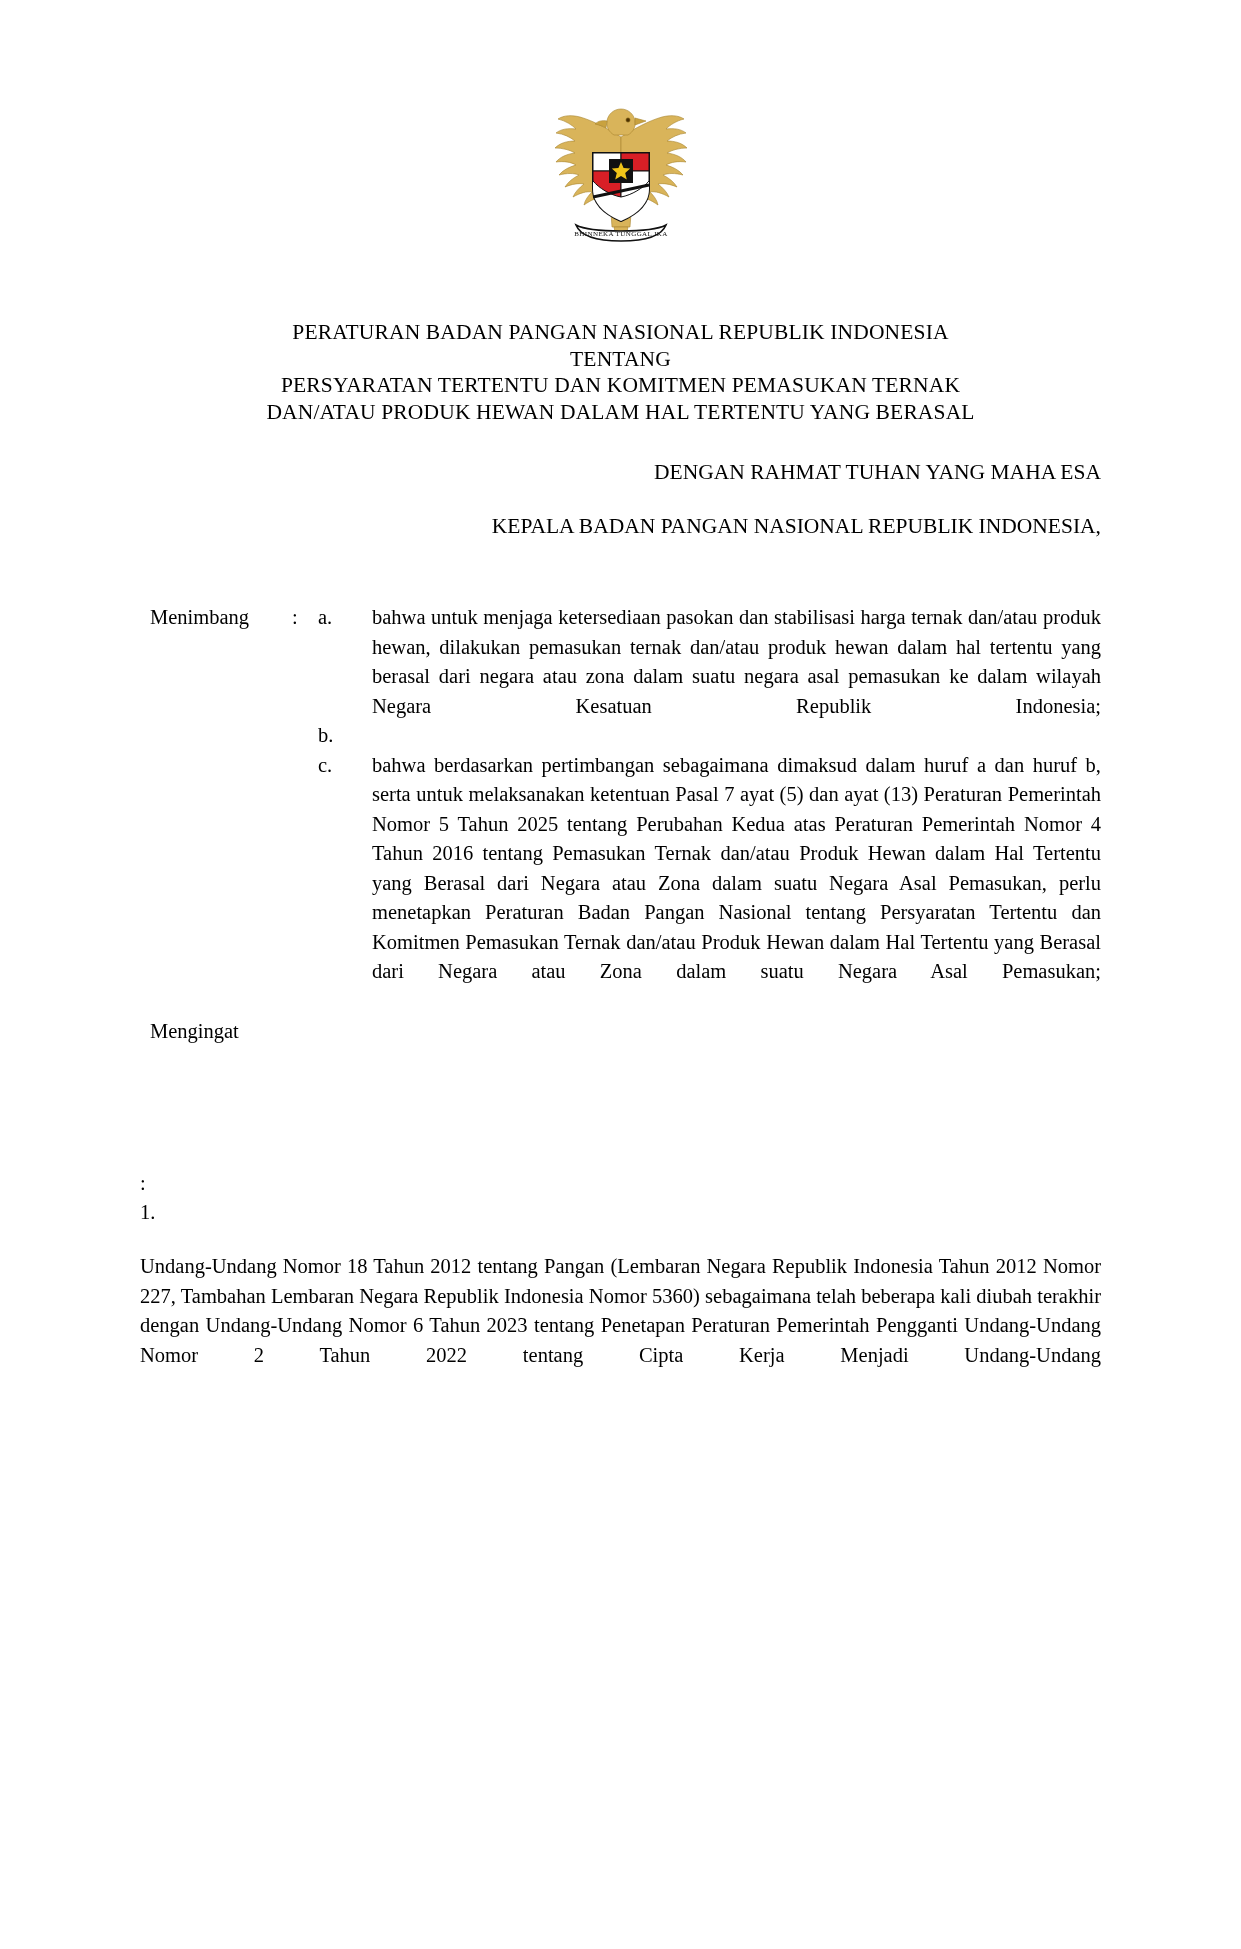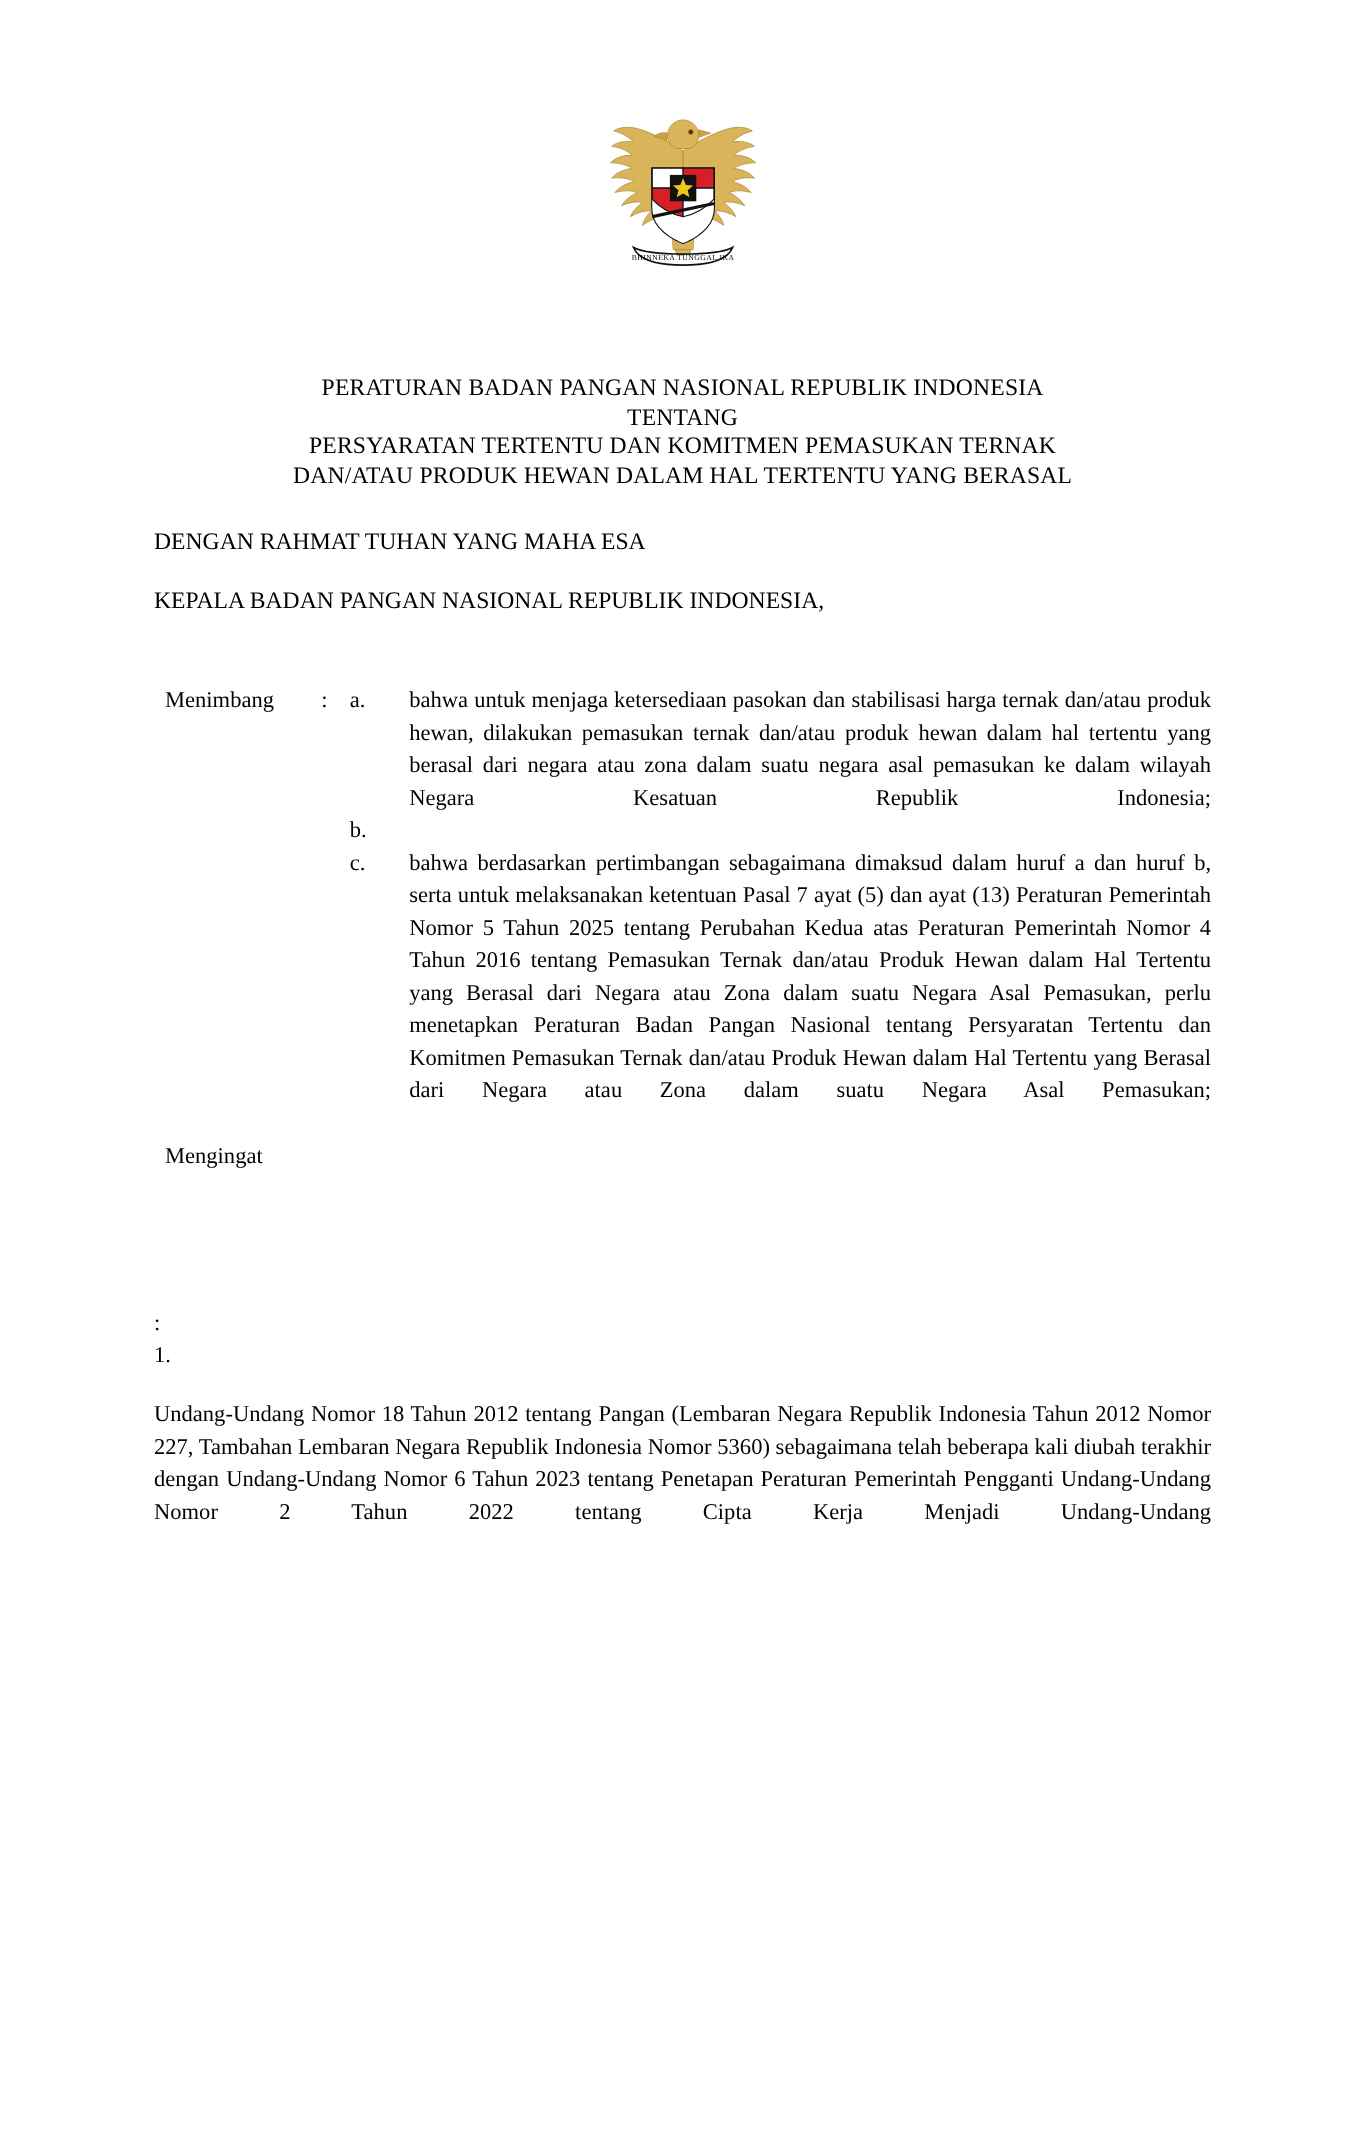--- a/index.html
+++ b/index.html
@@ -32,30 +32,30 @@
   }
   .emblem {
     width: 170px;
     height: 150px;
     position: relative;
   }
   .emblem svg { display: block; }
 
   
   .title-block {
-    margin-top: 88px;
+    margin-top: 68px;
     text-align: center;
     font-size: 21.5px;
     line-height: 26.5px;
     letter-spacing: 0.15px;
   }
   .title-block div { white-space: nowrap; }
   .subtitle-block {
     margin-top: 34px;
-    text-align: left;
+    text-align: right;
     font-size: 21.5px;
     line-height: 26.5px;
   }
   .subtitle-block .second {
     margin-top: 27px;
   }
 
   
   .clauses {
     margin-top: 64px;

